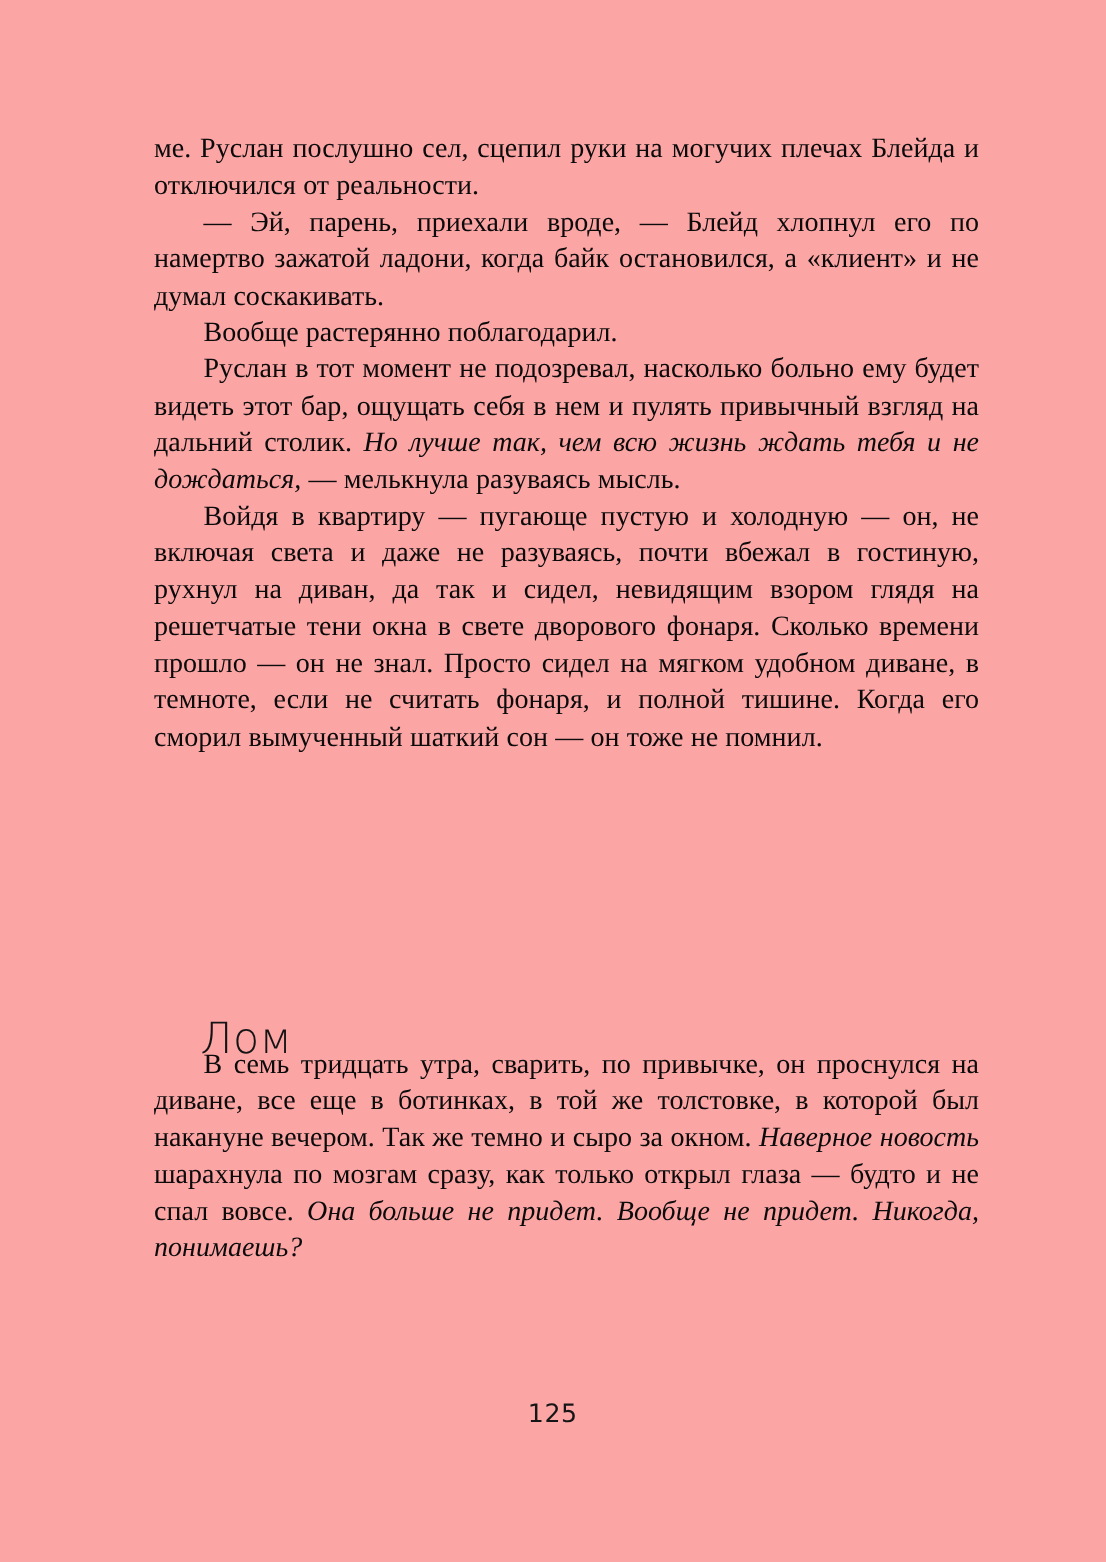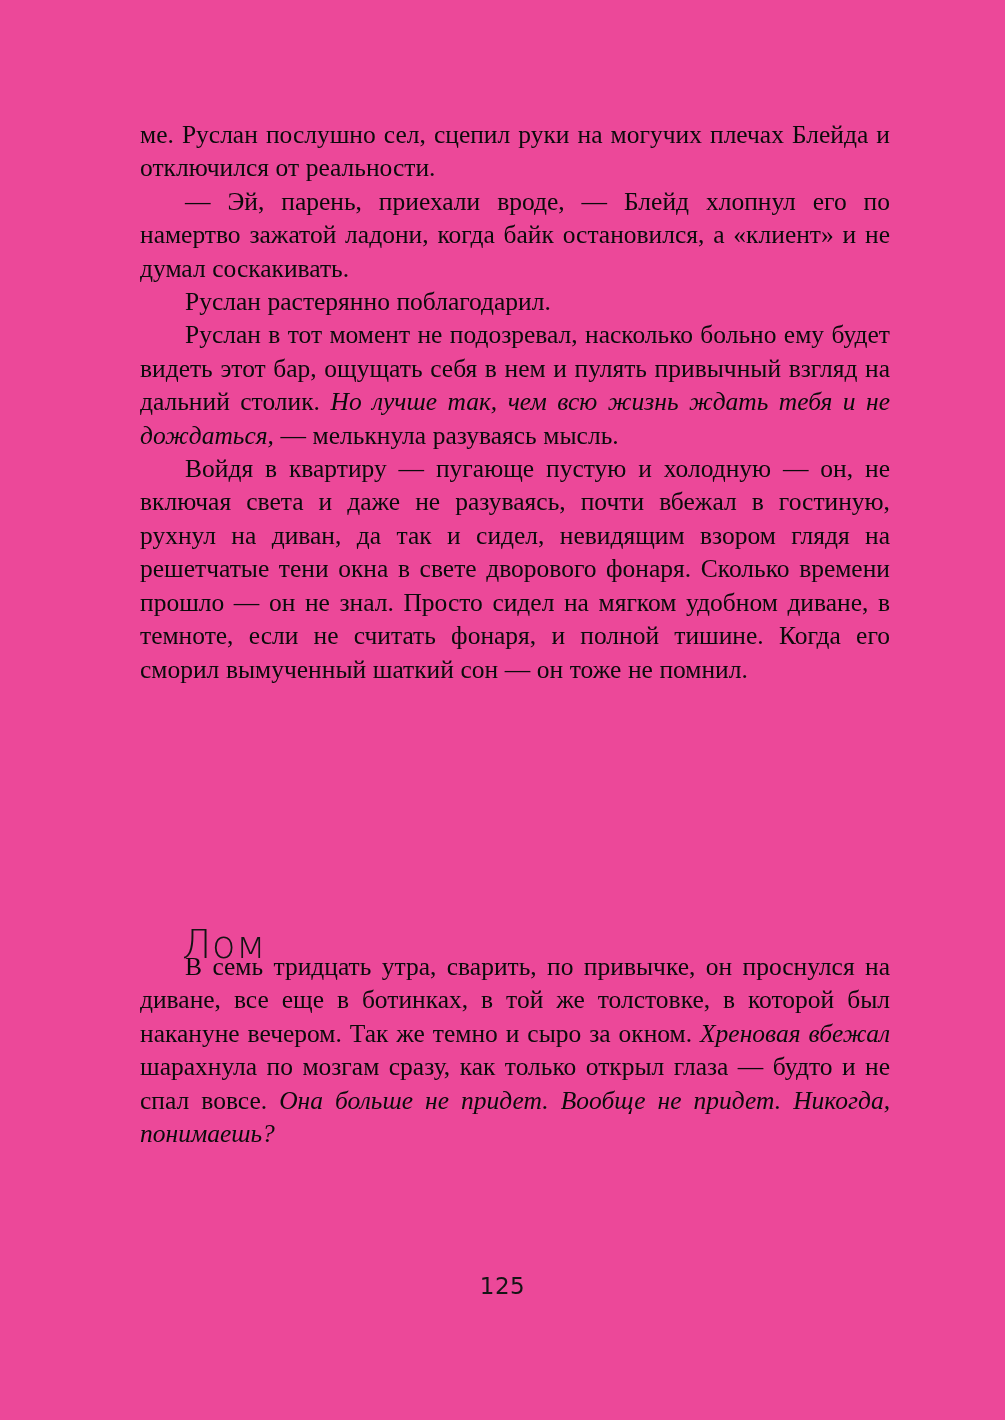--- a/index.html
+++ b/index.html
@@ -7,21 +7,21 @@
     margin: 0;
     padding: 0;
     background: #ffffff;
   }
 
   .page {
     position: relative;
     width: 1005px;
     height: 1420px;
     margin: 0 auto;
-    background: #ec4899;
+    background: #fca5a5;
     box-sizing: border-box;
     overflow: hidden;
   }
 
   .text-block {
     position: absolute;
     left: 140px;
     top: 118px;
     width: 750px;
   }
@@ -83,26 +83,26 @@
   }
 </style>
 </head>
 <body>
 
 <div class="page">
 
   <div class="text-block" id="upper-block">
       <p class="para no-indent"><span>ме. Руслан послушно сел, сцепил руки на могучих плечах Блейда и отключился от реальности.</span></p>
       <p class="para"><span>— Эй, парень, приехали вроде, — Блейд хлопнул его по намертво зажатой ладони, когда байк остановился, а «клиент» и не думал соскакивать.</span></p>
-      <p class="para"><span>Руслан растерянно поблагодарил.</span></p>
+      <p class="para"><span>Вообще растерянно поблагодарил.</span></p>
       <p class="para"><span>Руслан в тот момент не подозревал, насколько больно ему будет видеть этот бар, ощущать себя в нем и пулять привычный взгляд на дальний столик. </span><em>Но лучше так, чем всю жизнь ждать тебя и не дождаться,</em><span> — мелькнула разуваясь мысль.</span></p>
       <p class="para"><span>Войдя в квартиру — пугающе пустую и холодную — он, не включая света и даже не разуваясь, почти вбежал в гостиную, рухнул на диван, да так и сидел, невидящим взором глядя на решетчатые тени окна в свете дворового фонаря. Сколько времени прошло — он не знал. Просто сидел на мягком удобном диване, в темноте, если не считать фонаря, и полной тишине. Когда его сморил вымученный шаткий сон — он тоже не помнил.</span></p>
     </div>
 
   <h2 class="chapter-heading">Лом</h2>
 
   <div class="text-block-two" id="lower-block">
-      <p class="para"><span>В семь тридцать утра, сварить, по привычке, он проснулся на диване, все еще в ботинках, в той же толстовке, в которой был накануне вечером. Так же темно и сыро за окном. </span><em>Хреновая вбежал</em><span> шарахнула по мозгам сразу, как только открыл глаза — будто и не спал вовсе. </span><em>Она больше не придет. Вообще не придет. Никогда, понимаешь?</em></p>
+      <p class="para"><span>В семь тридцать утра, сварить, по привычке, он проснулся на диване, все еще в ботинках, в той же толстовке, в которой был накануне вечером. Так же темно и сыро за окном. </span><em>Наверное новость</em><span> шарахнула по мозгам сразу, как только открыл глаза — будто и не спал вовсе. </span><em>Она больше не придет. Вообще не придет. Никогда, понимаешь?</em></p>
     </div>
 
   <div class="page-number">125</div>
 
 </div>
 
 </body></html>

